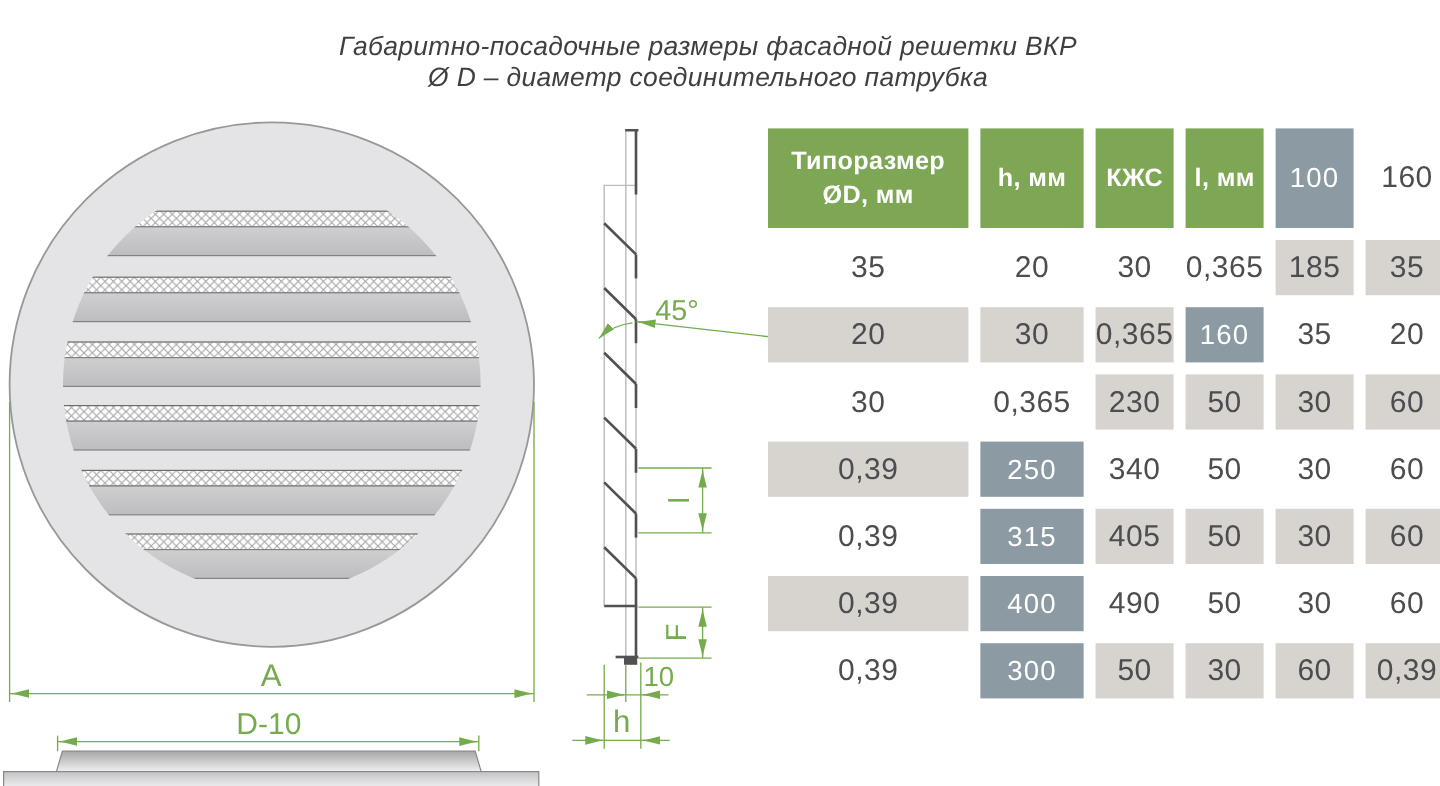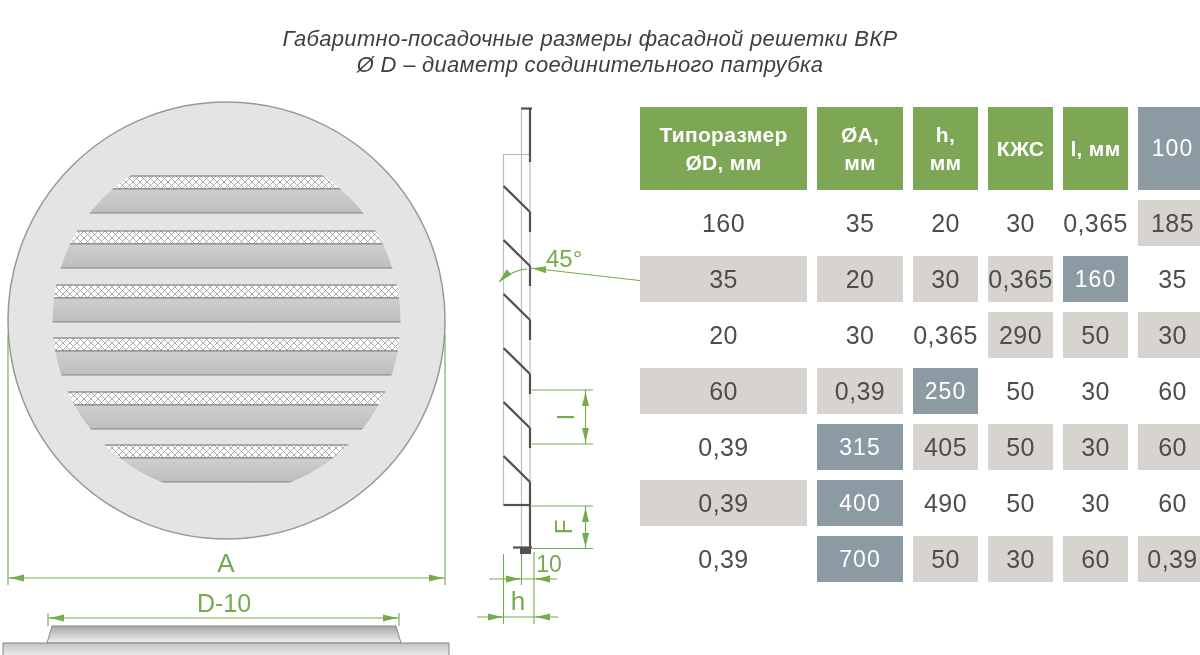--- a/index.html
+++ b/index.html
@@ -192,21 +192,20 @@
     <line x1="503.5" y1="554" x2="503.5" y2="624"></line>
     <line x1="477" y1="617" x2="558" y2="617"></line>
     <line x1="491" y1="617" x2="502" y2="617" marker-end="url(#arr)"></line>
     <line x1="547" y1="617" x2="536" y2="617" marker-end="url(#arr)"></line>
   </g>
   <text class="dimtxt" x="518" y="610" font-size="26" text-anchor="middle">h</text>
 </svg>
 
 <div class="spec-table">
   <div class="c th">Типоразмер ØD, мм</div>
-  <div class="c th">ØA, мм</div>
   <div class="c th">h, мм</div>
   <div class="c th">КЖС</div>
   <div class="c th">l, мм</div>
 
   <div class="c size">100</div>
   <div class="c val">160</div>
   <div class="c val">35</div>
   <div class="c val">20</div>
   <div class="c val">30</div>
   <div class="c val">0,365</div>
@@ -216,44 +215,45 @@
   <div class="c val alt">20</div>
   <div class="c val alt">30</div>
   <div class="c val alt">0,365</div>
 
   <div class="c size">160</div>
   <div class="c val">35</div>
   <div class="c val">20</div>
   <div class="c val">30</div>
   <div class="c val">0,365</div>
 
-  <div class="c val alt">290</div>
+  <div class="c val alt">230</div>
   <div class="c val alt">50</div>
   <div class="c val alt">30</div>
   <div class="c val alt">60</div>
   <div class="c val alt">0,39</div>
 
   <div class="c size">250</div>
+  <div class="c val">340</div>
   <div class="c val">50</div>
   <div class="c val">30</div>
   <div class="c val">60</div>
   <div class="c val">0,39</div>
 
   <div class="c size">315</div>
   <div class="c val alt">405</div>
   <div class="c val alt">50</div>
   <div class="c val alt">30</div>
   <div class="c val alt">60</div>
   <div class="c val alt">0,39</div>
 
   <div class="c size">400</div>
   <div class="c val">490</div>
   <div class="c val">50</div>
   <div class="c val">30</div>
   <div class="c val">60</div>
   <div class="c val">0,39</div>
 
-  <div class="c size">700</div>
+  <div class="c size">300</div>
   <div class="c val alt">50</div>
   <div class="c val alt">30</div>
   <div class="c val alt">60</div>
   <div class="c val alt">0,39</div>
 </div>
 
 </body></html>

